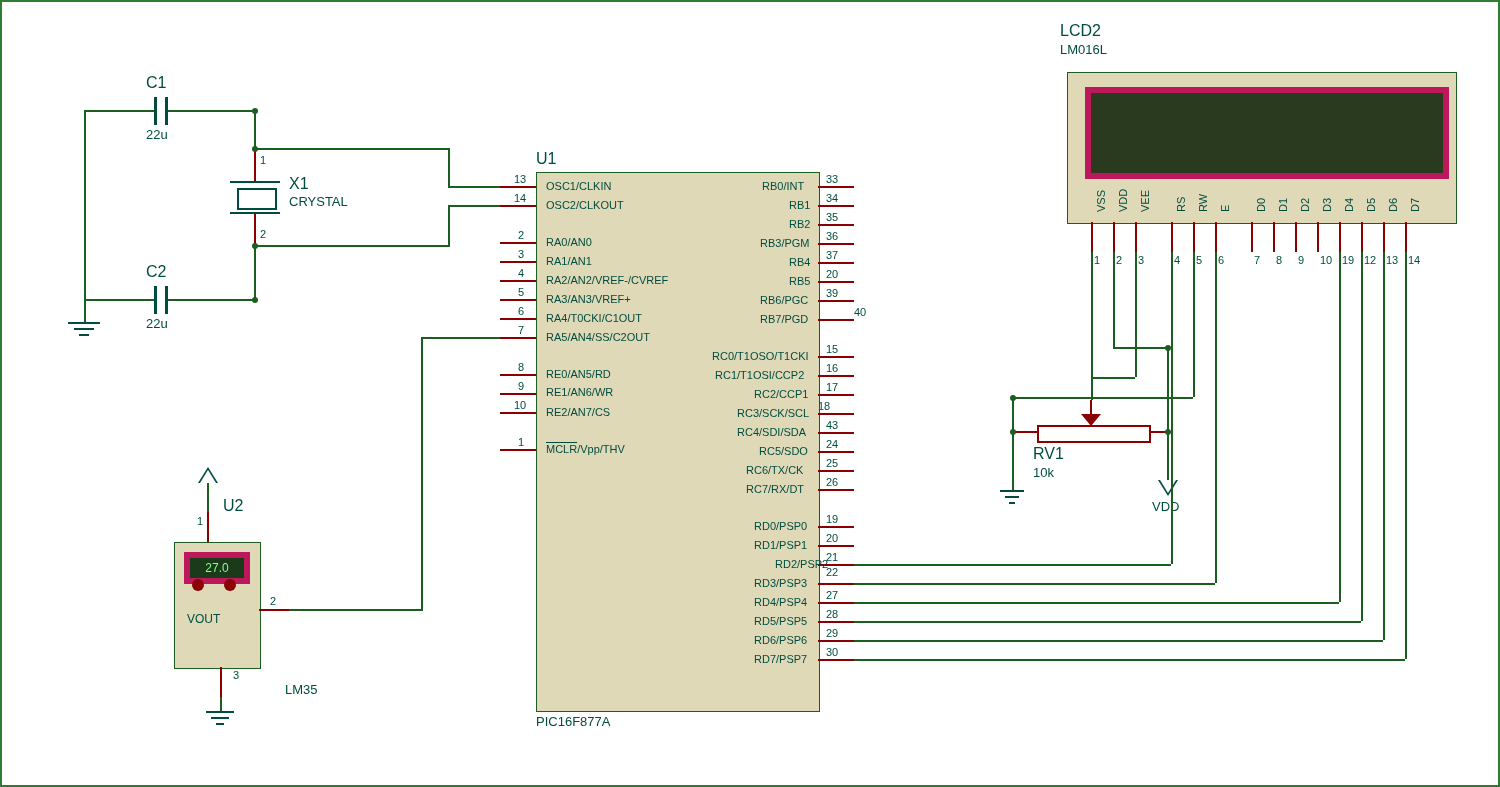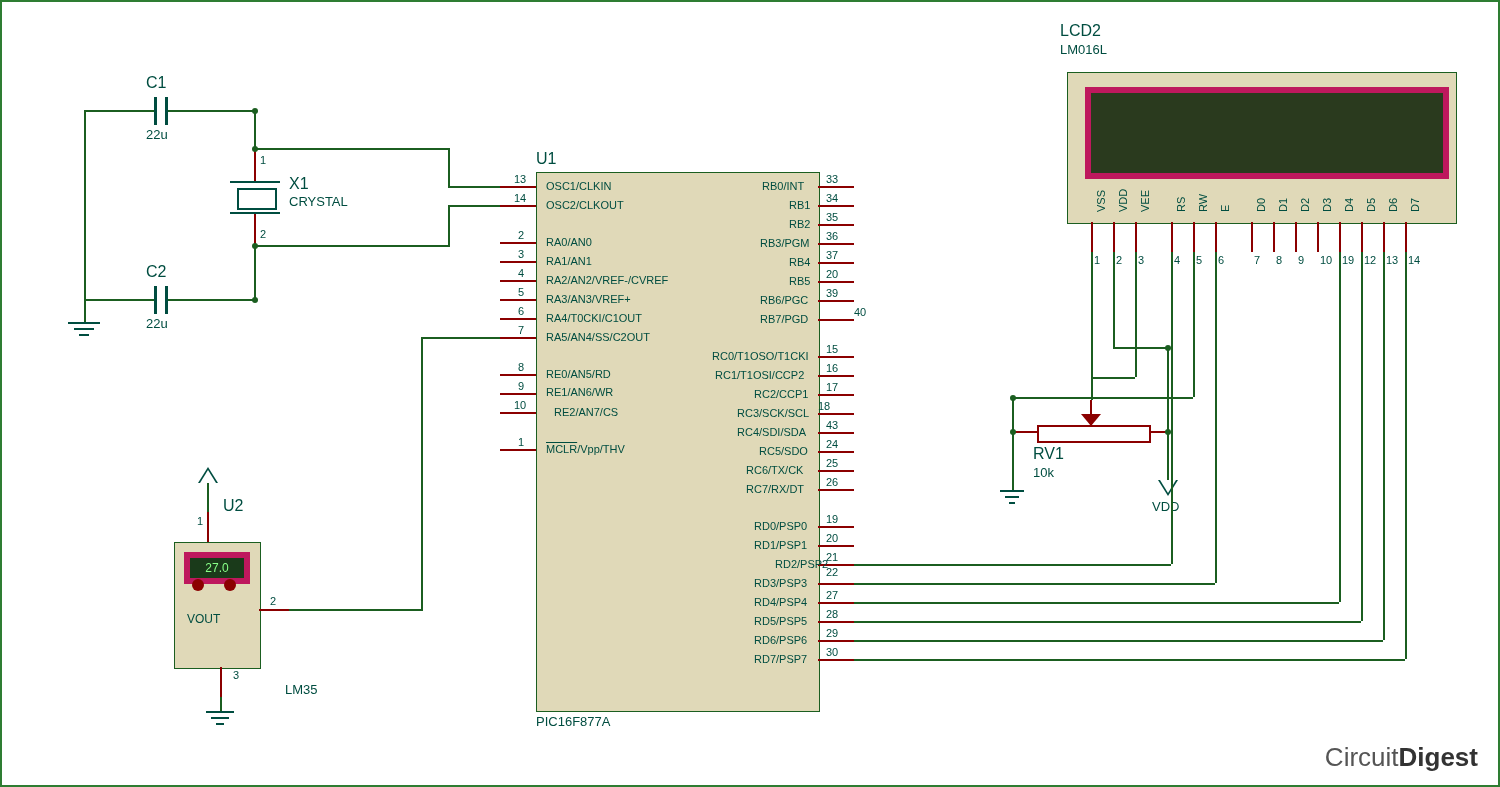--- a/index.html
+++ b/index.html
@@ -120,21 +120,21 @@
   <div class="pin-label" style="left:544px; top:329px;">RA5/AN4/SS/C2OUT</div>
 
   <div class="leadline" style="left:498px; top:372px; width:36px;"></div>
   <div class="pin-num" style="left:516px; top:359px;">8</div>
   <div class="pin-label" style="left:544px; top:366px;">RE0/AN5/RD</div>
   <div class="leadline" style="left:498px; top:391px; width:36px;"></div>
   <div class="pin-num" style="left:516px; top:378px;">9</div>
   <div class="pin-label" style="left:544px; top:384px;">RE1/AN6/WR</div>
   <div class="leadline" style="left:498px; top:410px; width:36px;"></div>
   <div class="pin-num" style="left:512px; top:397px;">10</div>
-  <div class="pin-label" style="left:544px; top:404px;margin-left:8px;">RE2/AN7/CS</div>
+  <div class="pin-label" style="left:544px; top:404px;">RE2/AN7/CS</div>
 
   <div class="leadline" style="left:498px; top:447px; width:36px;"></div>
   <div class="pin-num" style="left:516px; top:434px;">1</div>
   <div class="pin-label" style="left:544px; top:441px;"><span style="text-decoration:overline">MCLR</span>/Vpp/THV</div>
 
   <div class="leadline" style="left:816px; top:184px; width:36px;"></div>
   <div class="pin-num" style="left:824px; top:171px;">33</div>
   <div class="pin-label" style="left:760px; top:178px;">RB0/INT</div>
   <div class="leadline" style="left:816px; top:203px; width:36px;"></div>
   <div class="pin-num" style="left:824px; top:190px;">34</div>
@@ -373,17 +373,14 @@
       <div class="wire wire-v" style="left: 1111px; top: 250px; height: 95px;"></div>
       <div class="wire wire-h" style="left: 1111px; top: 345px; width: 54px;"></div>
       <div class="wire wire-v" style="left: 1165px; top: 345px; height: 84px;"></div>
       <div class="junction" style="left: 1166px; top: 346px;"></div>
       <div class="wire wire-v" style="left: 1133px; top: 250px; height: 125px;"></div>
       <div class="wire wire-h" style="left: 1089px; top: 375px; width: 44px;"></div>
       <div class="wire wire-v" style="left: 1089px; top: 375px; height: 23px;"></div>
       <div class="junction" style="left: 1011px; top: 430px;"></div>
     </div>
 
-  <div class="watermark">
-    <span>Circuit</span><b>Digest</b>
-  </div>
 
 </div>
 
 </body></html>

